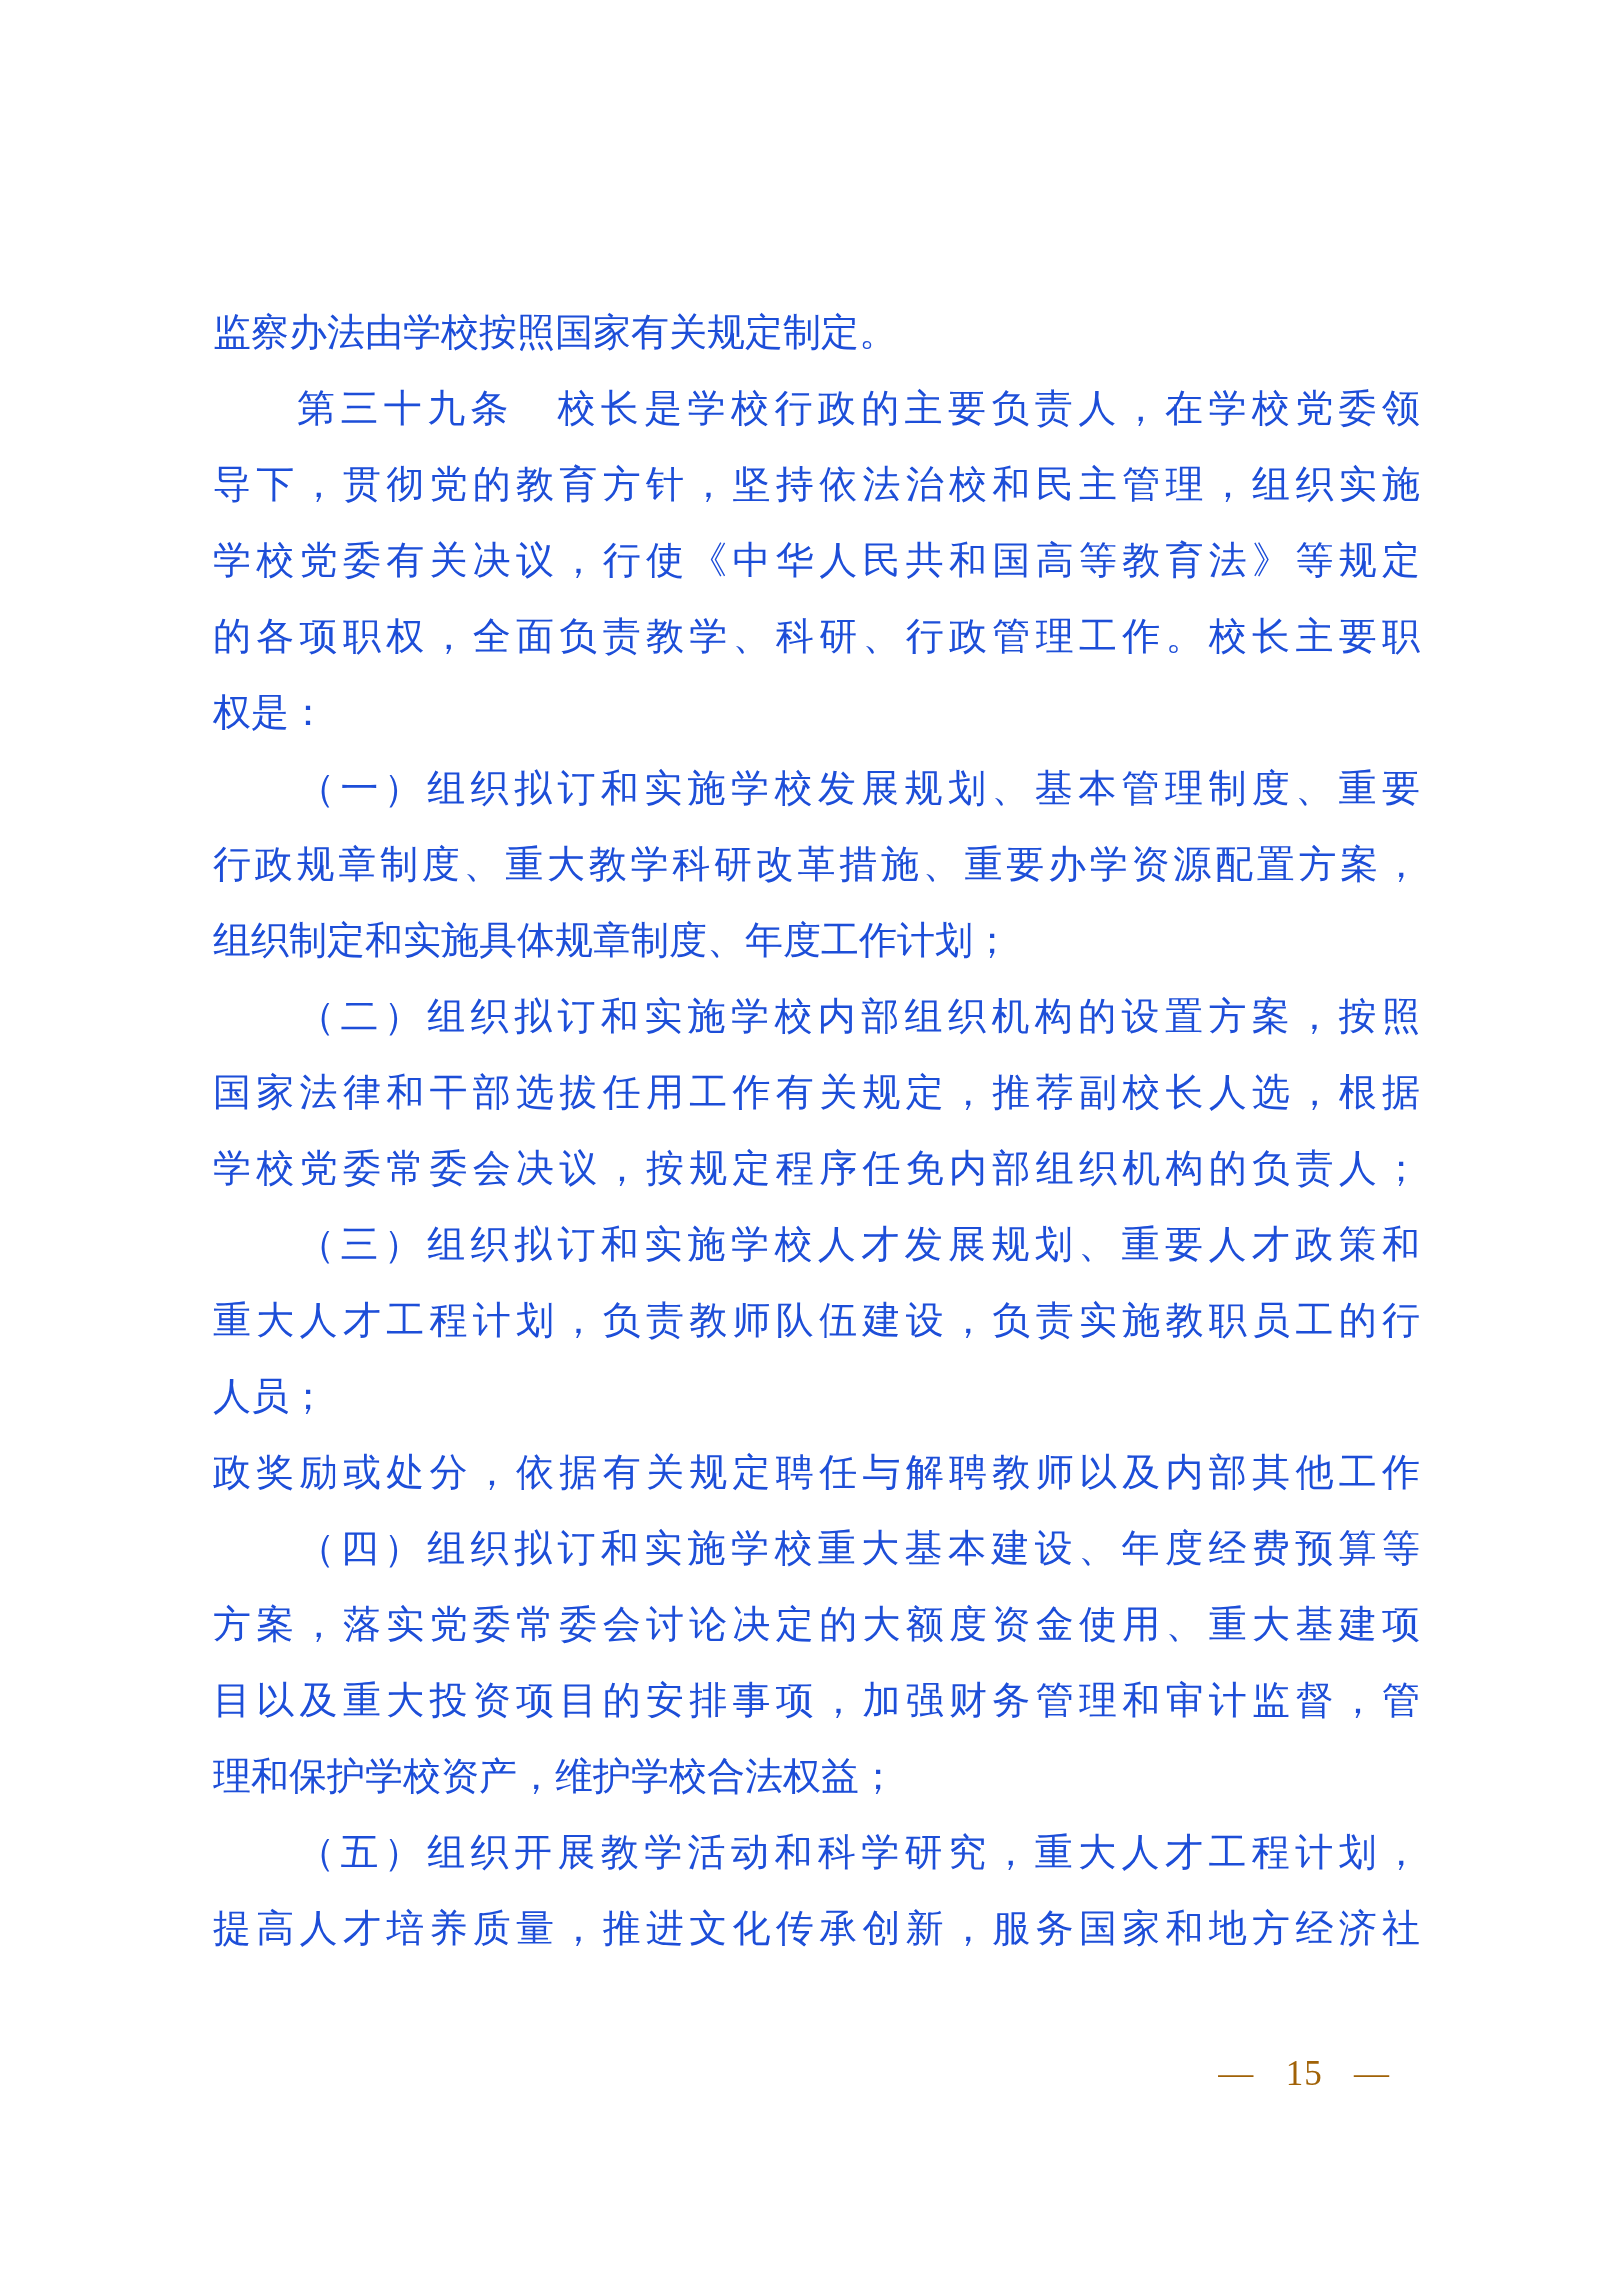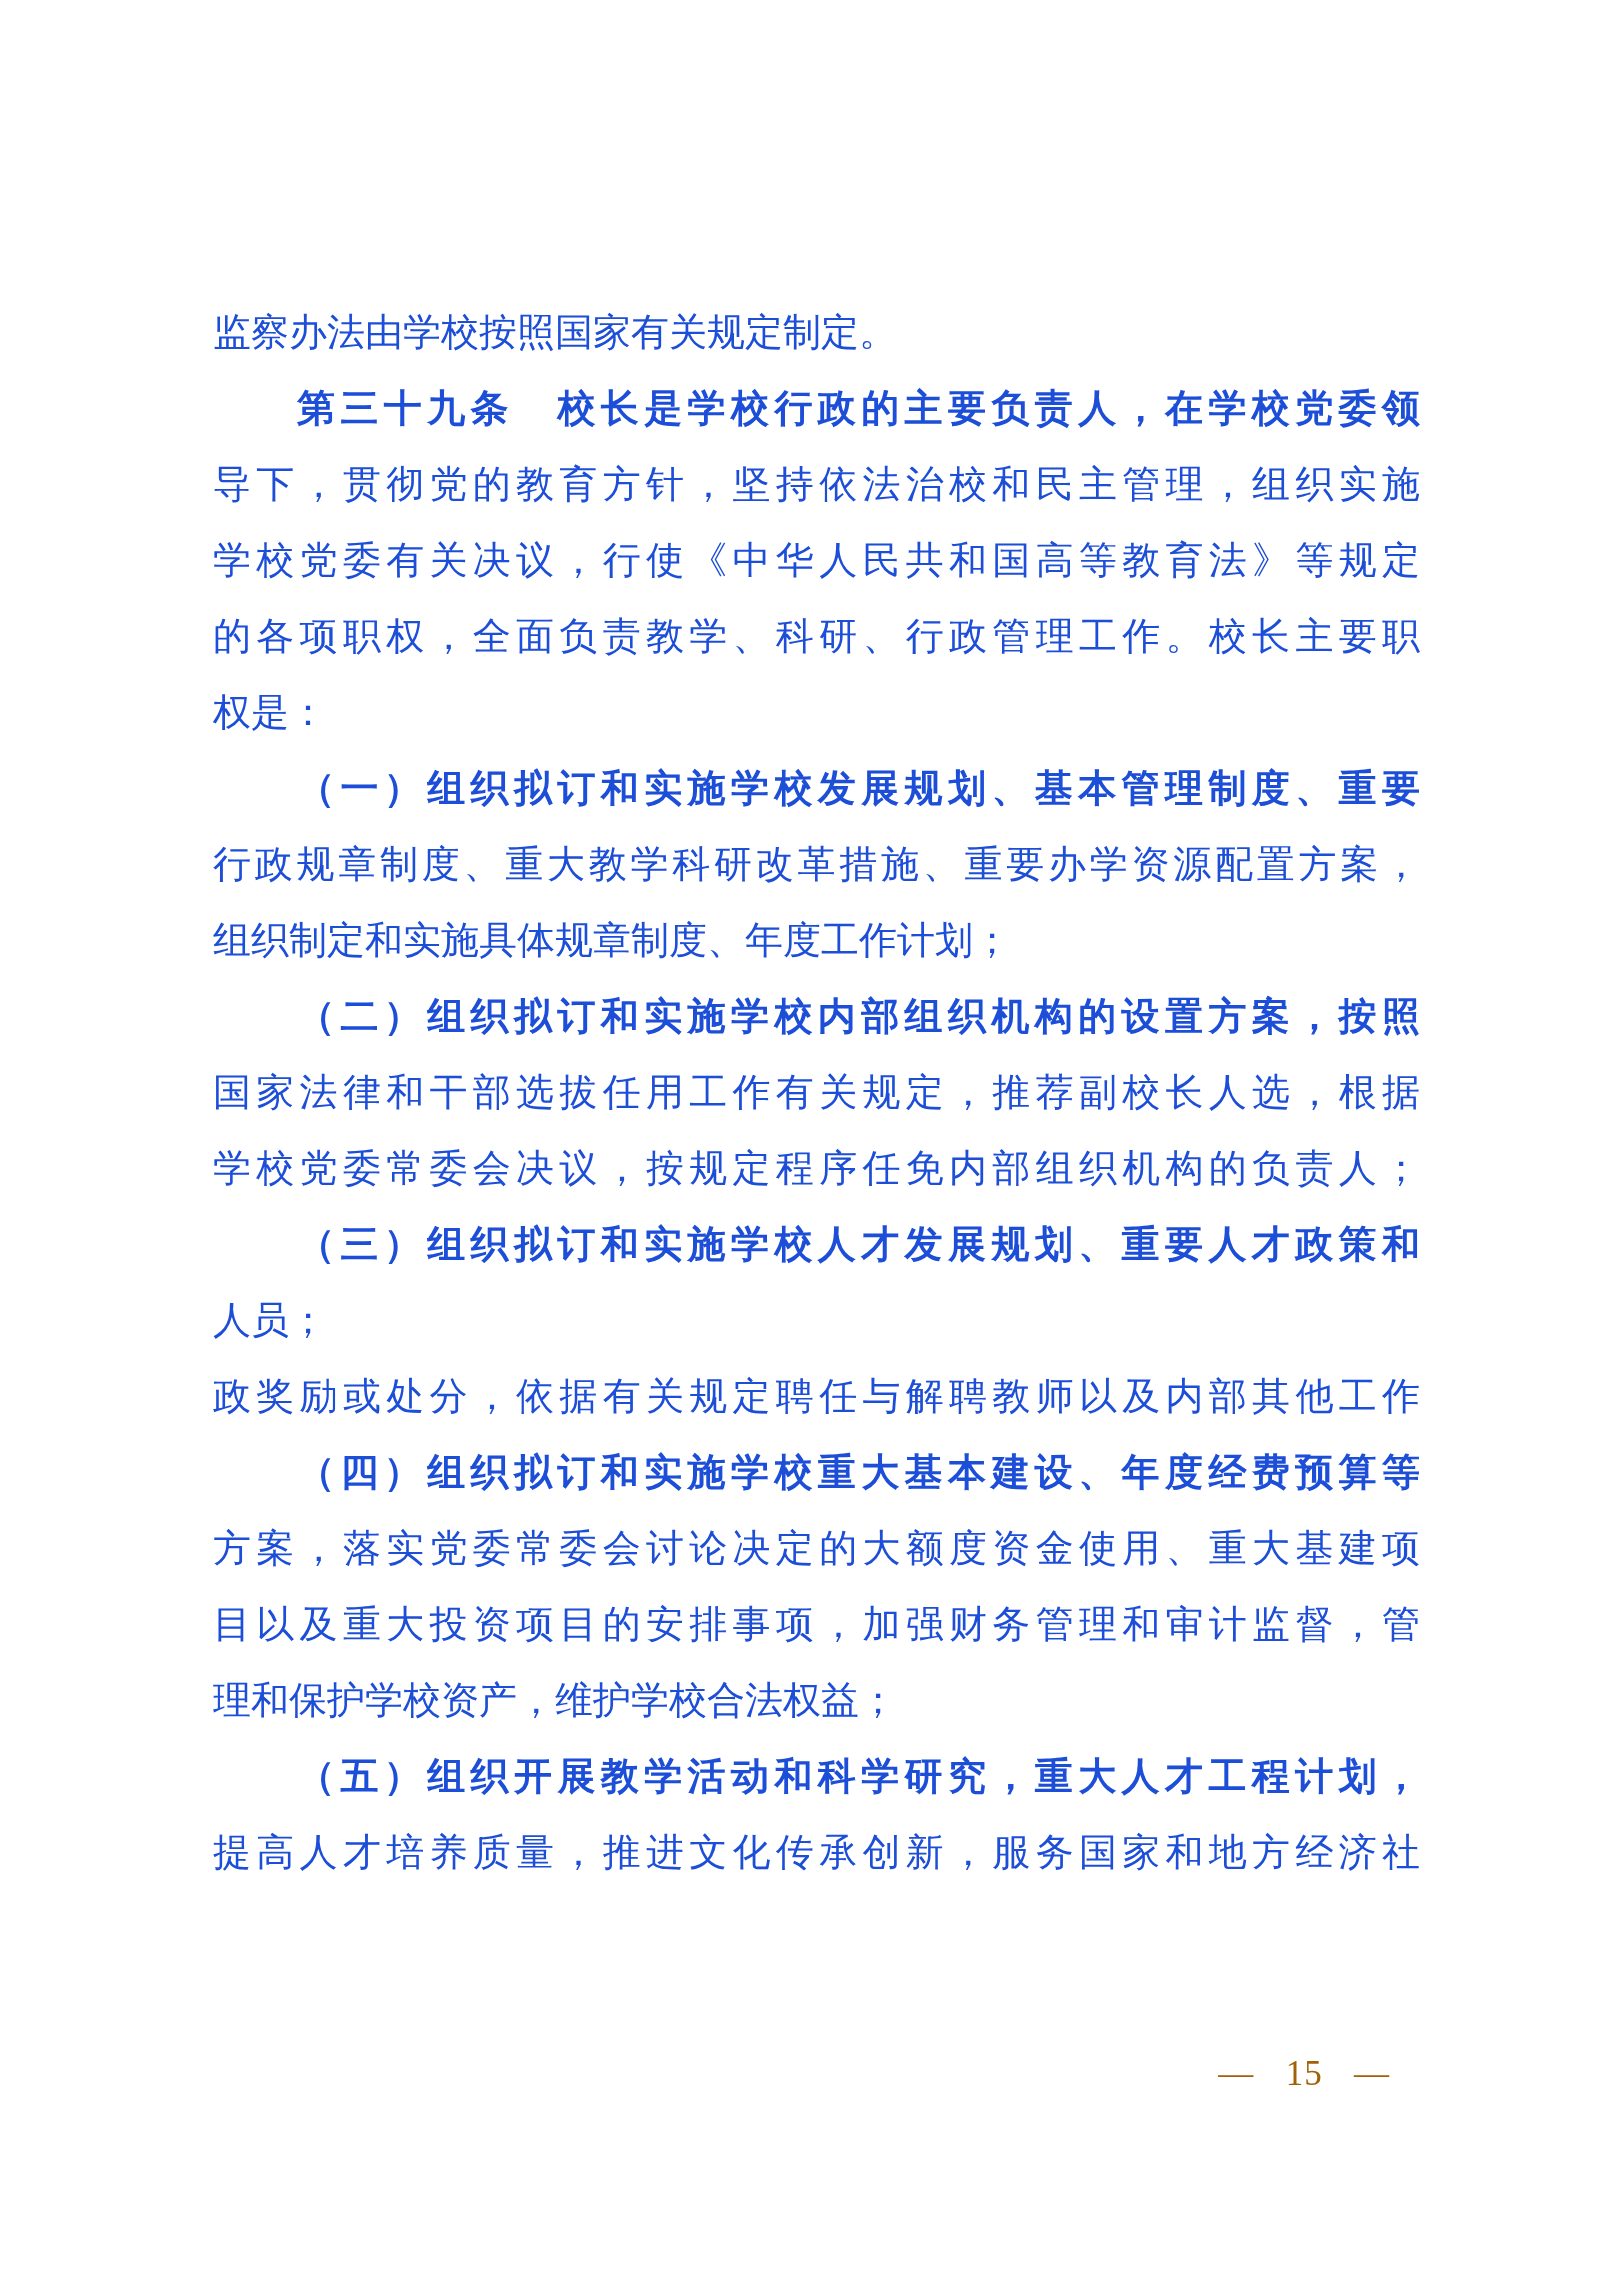--- a/index.html
+++ b/index.html
@@ -32,21 +32,20 @@
     line-height: 76px;
     text-align: left;
   }
   .line.justify {
     text-align: justify;
     text-align-last: justify;
     text-justify: inter-character;
   }
   .line.indent {
     text-indent: 84px;
-    font-weight: bold;
   }
   .footer {
     position: absolute;
     top: 2052px;
     right: 231px;
     height: 43px;
     line-height: 43px;
     font-size: 35px;
     color: #a16207;
     word-spacing: 21.6px;
@@ -66,20 +65,21 @@
       <div class="line justify">学校党委有关决议，行使《中华人民共和国高等教育法》等规定</div>
       <div class="line justify">的各项职权，全面负责教学、科研、行政管理工作。校长主要职</div>
       <div class="line">权是：</div>
       <div class="line indent justify">（一）组织拟订和实施学校发展规划、基本管理制度、重要</div>
       <div class="line justify">行政规章制度、重大教学科研改革措施、重要办学资源配置方案，</div>
       <div class="line">组织制定和实施具体规章制度、年度工作计划；</div>
       <div class="line indent justify">（二）组织拟订和实施学校内部组织机构的设置方案，按照</div>
       <div class="line justify">国家法律和干部选拔任用工作有关规定，推荐副校长人选，根据</div>
       <div class="line justify">学校党委常委会决议，按规定程序任免内部组织机构的负责人；</div>
       <div class="line indent justify">（三）组织拟订和实施学校人才发展规划、重要人才政策和</div>
+      <div class="line justify">重大人才工程计划，负责教师队伍建设，负责实施教职员工的行</div>
       <div class="line">人员；</div>
       <div class="line justify">政奖励或处分，依据有关规定聘任与解聘教师以及内部其他工作</div>
       <div class="line indent justify">（四）组织拟订和实施学校重大基本建设、年度经费预算等</div>
       <div class="line justify">方案，落实党委常委会讨论决定的大额度资金使用、重大基建项</div>
       <div class="line justify">目以及重大投资项目的安排事项，加强财务管理和审计监督，管</div>
       <div class="line">理和保护学校资产，维护学校合法权益；</div>
       <div class="line indent justify">（五）组织开展教学活动和科学研究，重大人才工程计划，</div>
       <div class="line justify">提高人才培养质量，推进文化传承创新，服务国家和地方经济社</div>
     </div>
 

